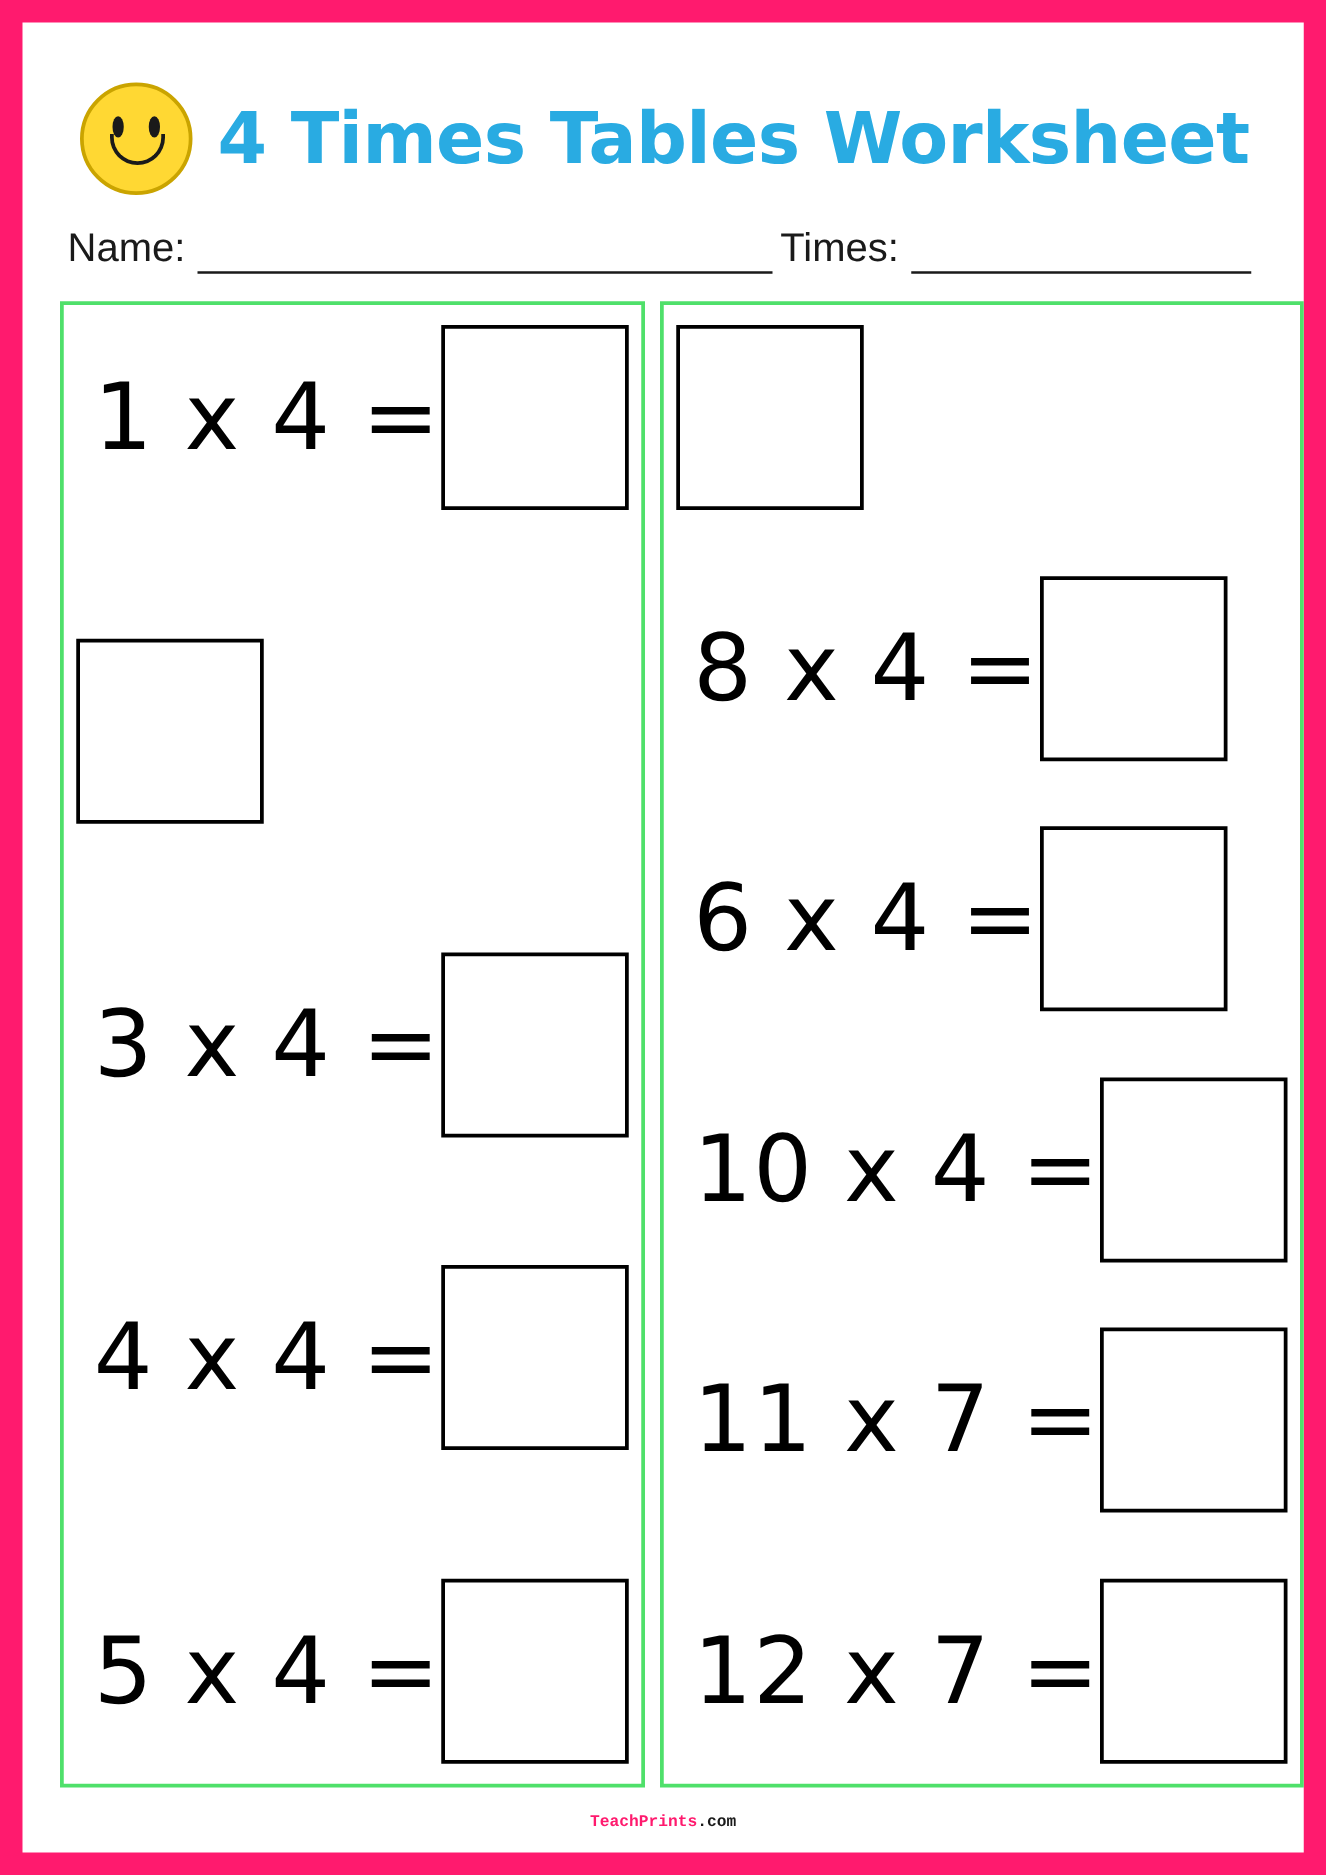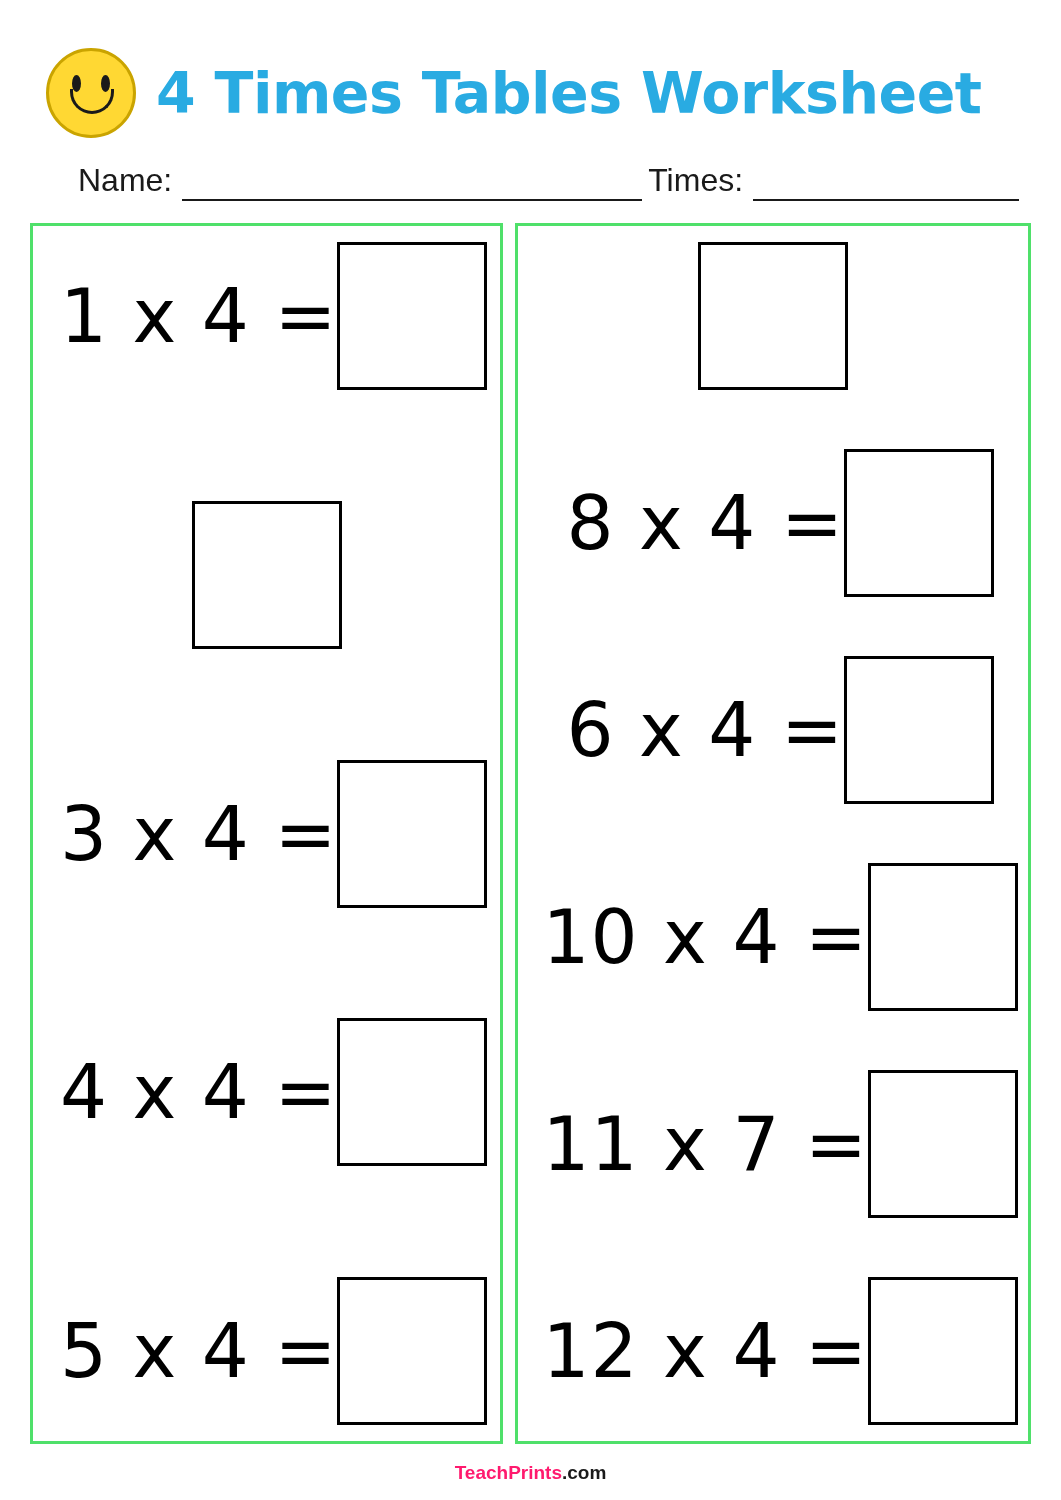--- a/index.html
+++ b/index.html
@@ -13,20 +13,21 @@
     font-family: "Liberation Sans", sans-serif;
     overflow: hidden;
   }
 
   .page {
     position: relative;
     width: 1061px;
     height: 1500px;
     background: #ff1a6e;
     box-sizing: border-box;
+    padding: 18px;
   }
 
   .sheet {
     position: relative;
     width: 100%;
     height: 100%;
     background: #ffffff;
     box-sizing: border-box;
     padding: 38px 30px 10px 30px;
     display: flex;
@@ -81,21 +82,20 @@
     white-space: nowrap;
   }
 
   
   .namedate {
     display: flex;
     align-items: flex-end;
     padding: 14px 6px 0 6px;
     font-size: 32px;
     color: #1a1a1a;
-    margin-left: 42px;
   }
   .nd-label {
     white-space: nowrap;
     padding-bottom: 2px;
   }
   .nd-line {
     border-bottom: 2px solid #1a1a1a;
     height: 28px;
     margin: 0 6px 0 10px;
   }
@@ -116,21 +116,21 @@
     box-sizing: border-box;
     padding: 14px 10px 14px 10px;
     display: flex;
     flex-direction: column;
     justify-content: space-between;
   }
 
   .problem {
     display: flex;
     align-items: center;
-    justify-content: center;
+    justify-content: flex-start;
     height: 152px;
   }
 
   .expr {
     font-size: 74px;
     color: #000000;
     font-family: "DejaVu Sans", sans-serif;
     letter-spacing: 1px;
     white-space: nowrap;
     padding-left: 14px;
@@ -143,23 +143,23 @@
     box-sizing: border-box;
     background: #ffffff;
     flex: 0 0 150px;
   }
 
   .footer {
     text-align: center;
     padding: 18px 0 6px 0;
   }
   .footer .brand {
-    font-family: Liberation Sans, sans-serif;
+    font-family: Liberation Mono, monospace;
     font-weight: bold;
-    font-size: 19px;
+    font-size: 13px;
     color: #ff1a6e;
   }
   .footer .brand .dom { color: #1a1a1a; }
 </style>
 </head>
 <body>
 
 <div class="page">
   <div class="sheet">
 
@@ -217,21 +217,21 @@
         </div>
         <div class="problem">
           <div class="expr">10 x 4 =</div>
           <div class="answer-box"></div>
         </div>
         <div class="problem">
           <div class="expr">11 x 7 =</div>
           <div class="answer-box"></div>
         </div>
         <div class="problem">
-          <div class="expr">12 x 4 =</div>
+          <div class="expr">12 x 7 =</div>
           <div class="answer-box"></div>
         </div>
       </div>
 
     </div>
 
     <div class="footer">
       <span class="brand"><span>TeachPrints</span><span class="dom">.com</span></span>
     </div>
 

